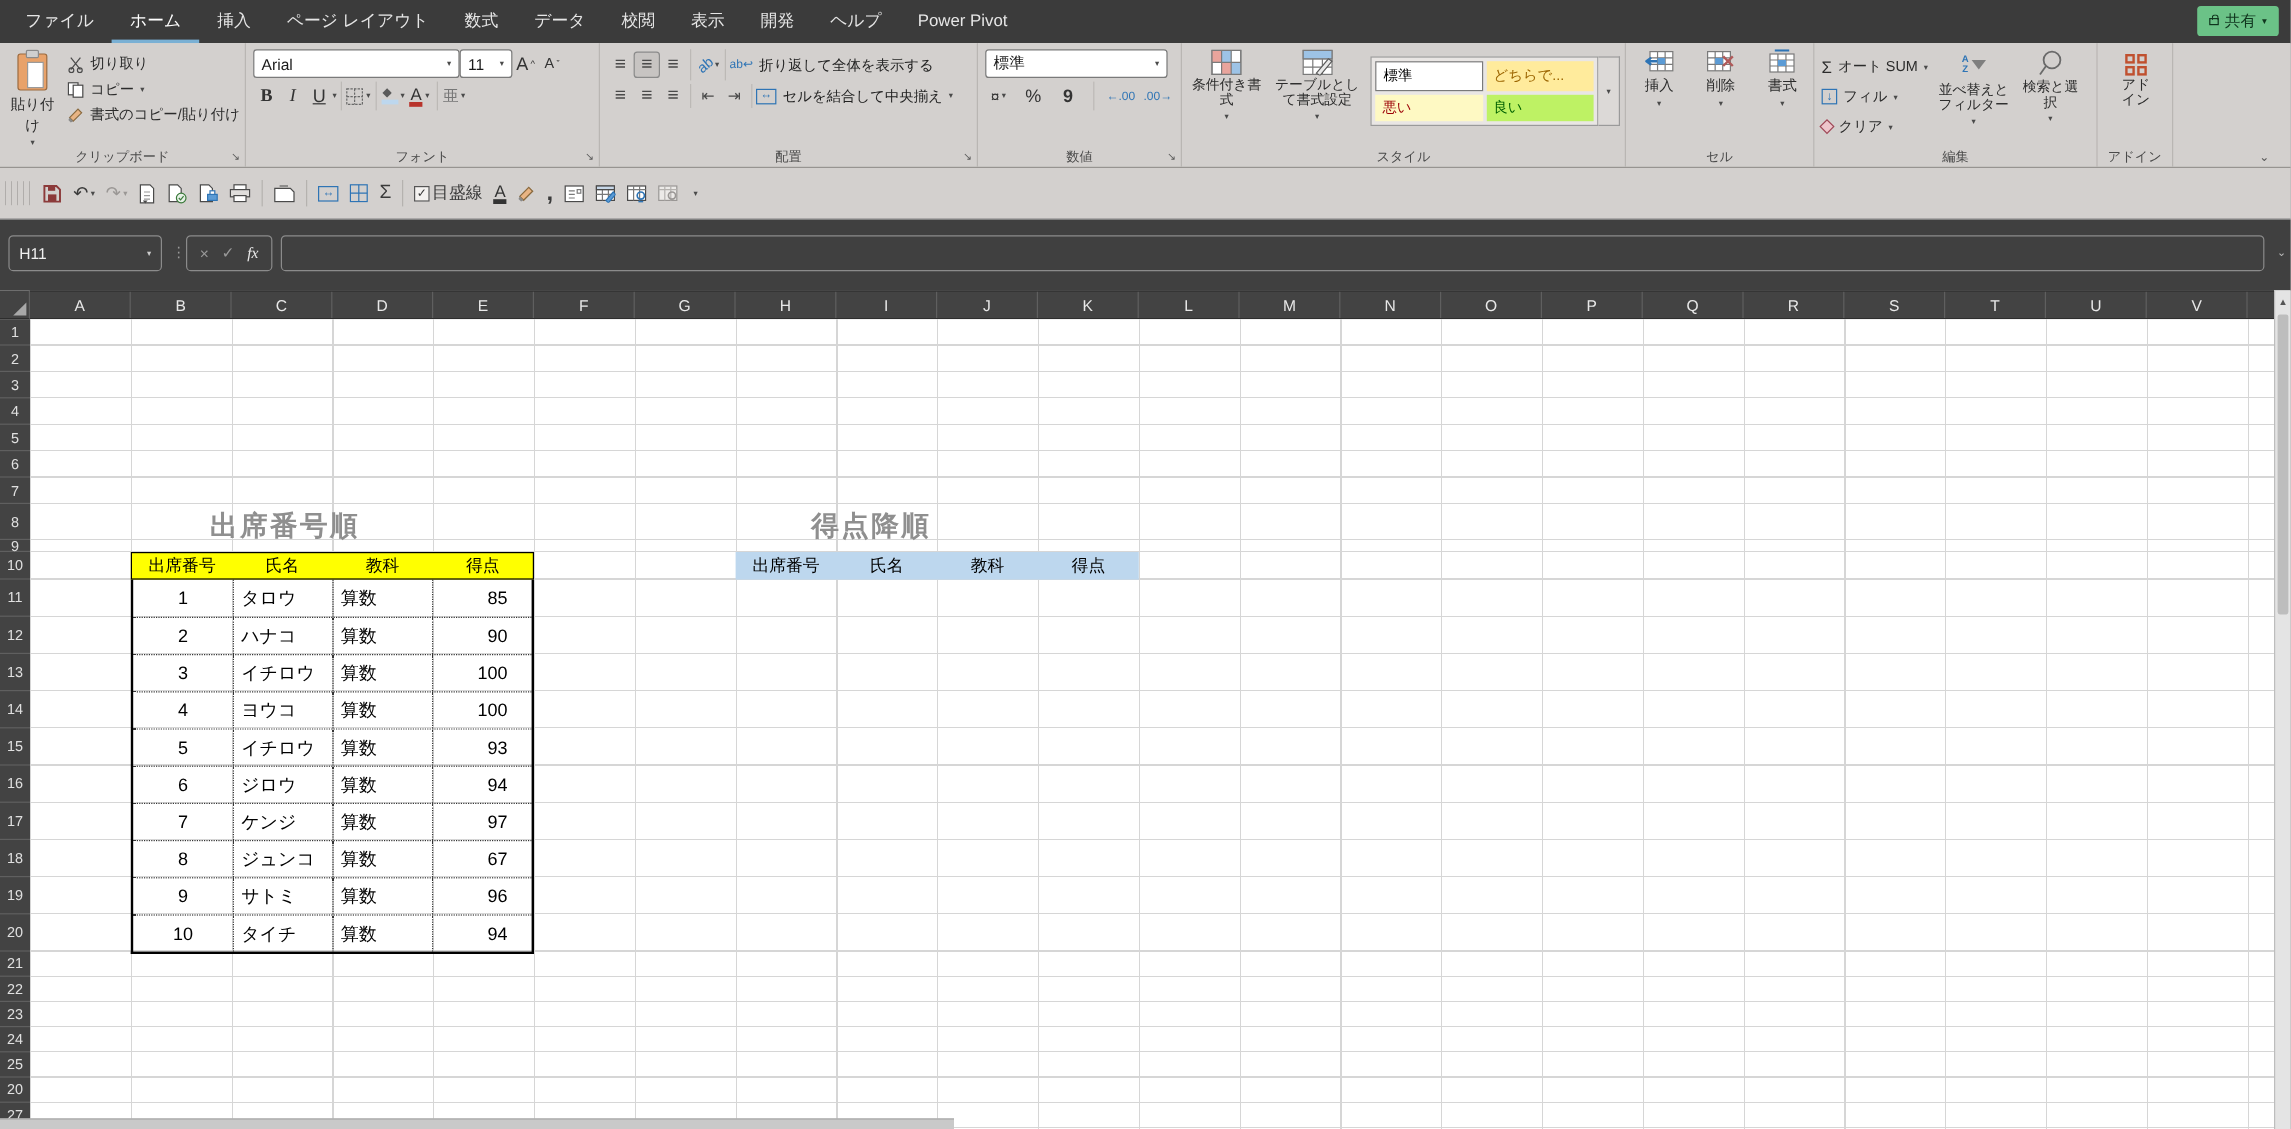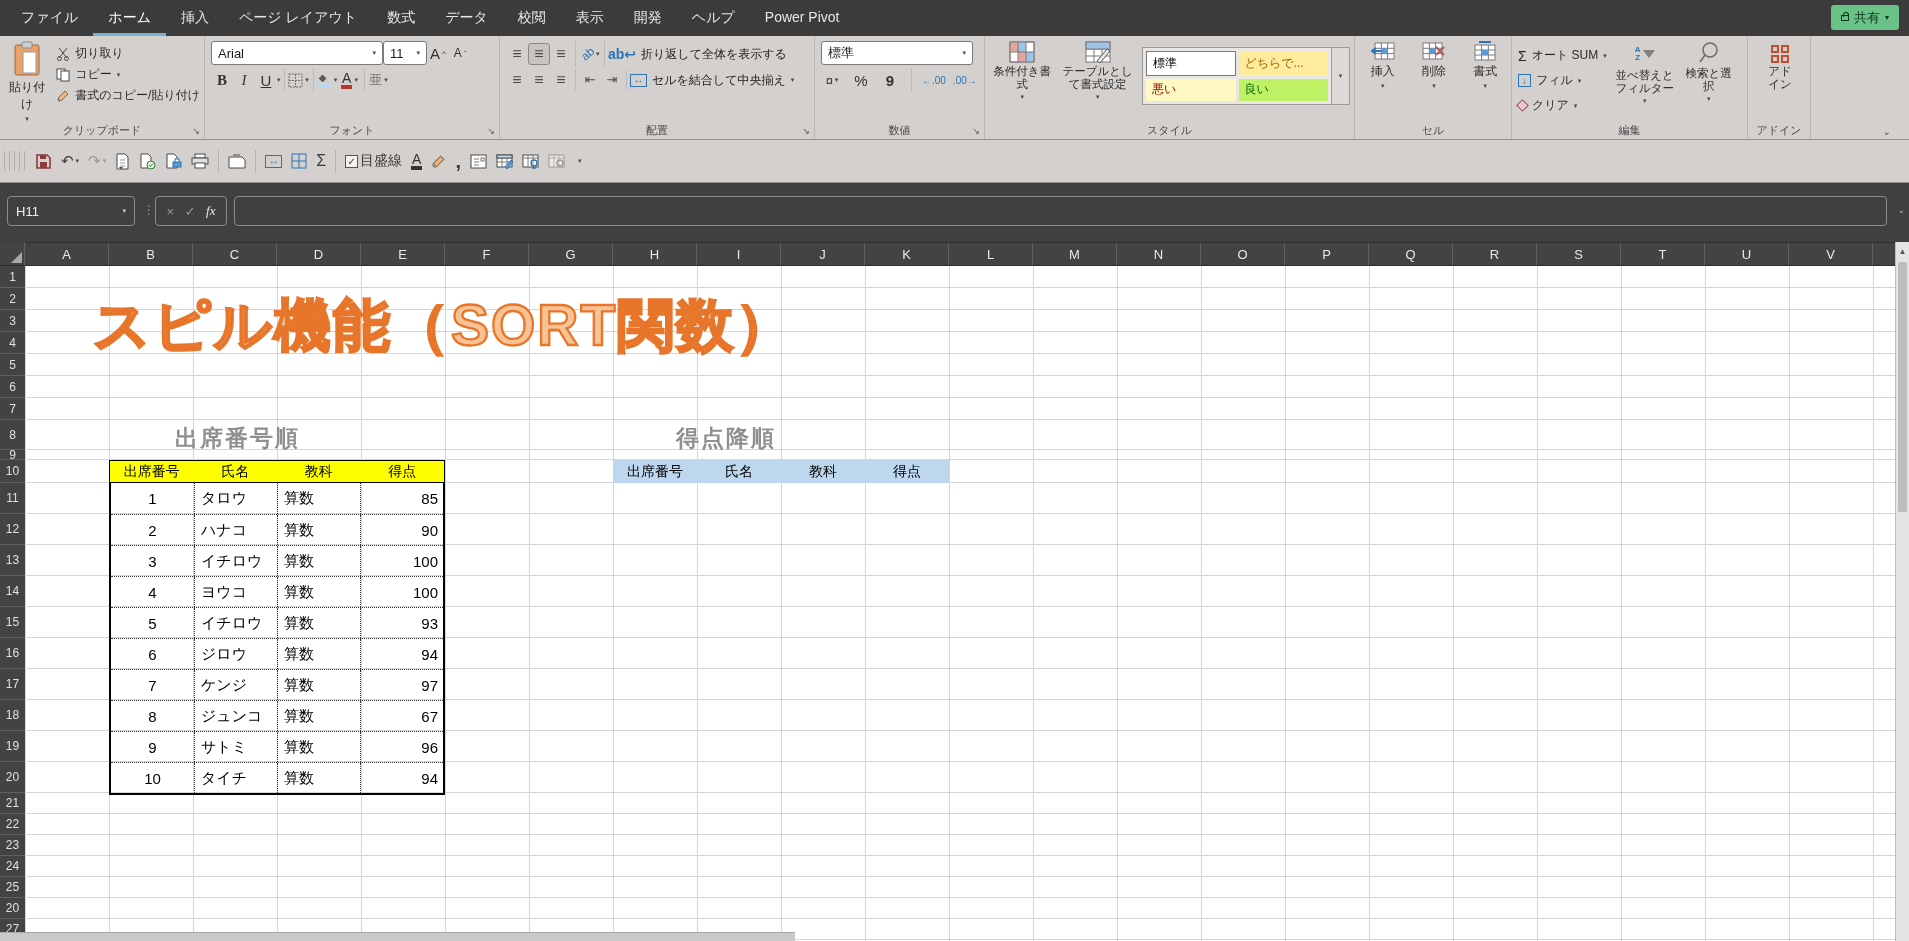--- a/index.html
+++ b/index.html
@@ -49,21 +49,21 @@
   .st-good{background:#bef264;color:#006100}
   .gexp{width:18px;height:58px;border:1px solid #9a9a9a;border-left:none;display:flex;align-items:center;justify-content:center;background:#dcd9d7}
   
   .grid4{display:grid;grid-template-columns:8px 8px;grid-template-rows:8px 8px;gap:2px}
   .grid4 i{border:2px solid #c0502f}
   .funnel{display:inline-block;width:0;height:0;border-left:6px solid transparent;border-right:6px solid transparent;border-top:8px solid #7f7f7f}
   .azi{font-size:8px;line-height:8px;color:#2e74b5;font-weight:bold;text-align:center}
   .clearico{display:inline-block;width:9px;height:9px;border:1.5px solid #9c4a58;transform:rotate(45deg);background:#eec6cc}
   .fillico{display:inline-block;width:13px;height:13px;border:1.5px solid #2e74b5;color:#2e74b5;font-size:10px;line-height:11px;text-align:center}
   .mergico{display:inline-block;width:17px;height:13px;border:1.5px solid #2e74b5;color:#2e74b5;font-size:10px;line-height:10px;text-align:center}
-  .wrapico{color:#2e74b5;font-size:14px;font-weight:bold}
+  .wrapico{color:#2e74b5;font-size:10px;font-weight:normal}
 
   
   .qat{position:absolute;left:0;top:140px;width:100%;height:43px;background:#d3d0ce;border-bottom:1px solid #8f8f8f;
        display:flex;align-items:center;gap:9px;padding-left:4px;font-size:15px;color:#3a3a3a}
   .grip{width:22px;height:20px;background:repeating-linear-gradient(90deg,#b0adab 0 1px,transparent 1px 5px)}
   .qi{display:inline-flex;align-items:center;gap:2px;color:#3a3a3a}
   .qdiv{width:1px;height:22px;background:#b5b2af}
   .ckbox{display:inline-block;width:13px;height:13px;border:1.5px solid #555;font-size:10px;line-height:11px;text-align:center;background:#f4f2f0}
   .dim{color:#9a9795}
 
@@ -112,21 +112,21 @@
   .lthead{height:23px;background:#ffff00;border:1px solid #000;display:flex}
   .lthead span{flex:1;text-align:center;font-size:14px;line-height:21px;color:#000}
   .bthead{position:absolute;left:588px;top:194px;width:336px;height:23px;background:#bdd7ee;display:flex}
   .bthead span{flex:1;text-align:center;font-size:14px;line-height:23px;color:#000}
   .ltbody{border:2px solid #000;border-top:none}
   .ltrow{height:31px;display:flex;border-top:1px dotted #333}
   .ltrow:first-of-type{border-top:none}
   .ltrow span{flex:none;width:83px;border-left:1px dotted #333;font-size:15px;display:flex;align-items:center;color:#000}
   .ltrow span:first-of-type{border-left:none;justify-content:center}
   .ltrow span:nth-of-type(2),.ltrow span:nth-of-type(3){padding-left:6px}
-  .ltrow span:nth-of-type(4){justify-content:flex-end;padding-right:5px}
+  .ltrow span:nth-of-type(4){justify-content:flex-end;padding-right:20px}
 
   
   .vscroll{position:absolute;right:0;top:242px;width:14px;height:699px;background:#e4e4e4;border-left:1px solid #bdbdbd}
   .vup{height:18px;display:flex;align-items:center;justify-content:center;font-size:8px;color:#555}
   .vthumb{margin:2px 2px 0 2px;height:250px;background:#bdbdbd;border-radius:2px}
   .hscroll{position:absolute;left:0;bottom:0;width:795px;height:9px;background:#c9c9c9;border-top:1px solid #a8a8a8}
 
   svg{display:block}
 </style>
 </head>
@@ -613,21 +613,20 @@
       <div class="rownum">21</div>
       <div class="rownum">22</div>
       <div class="rownum">23</div>
       <div class="rownum">24</div>
       <div class="rownum">25</div>
       <div class="rownum">20</div>
       <div class="rownum">27</div>
     </div>
 
   <div class="grid">
-    <div class="walltitle">スピル機能（SORT関数）</div>
     <div class="sechead left">出席番号順</div>
     <div class="sechead right">得点降順</div>
 
     <div class="ltable">
       <div class="lthead">
 
       <span>出席番号</span>
           <span>氏名</span>
           <span>教科</span>
           <span>得点</span>

